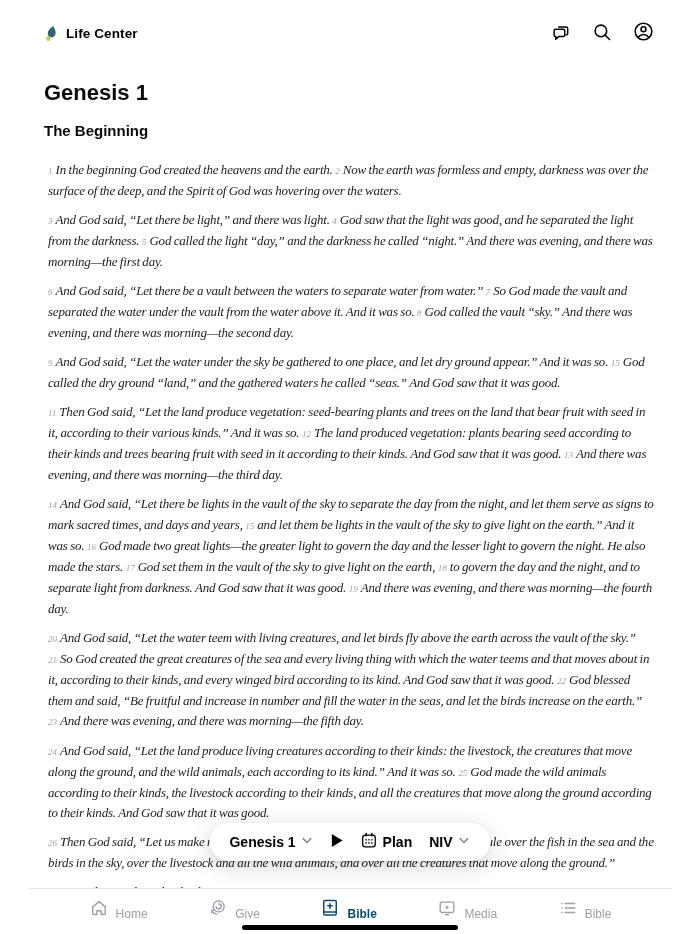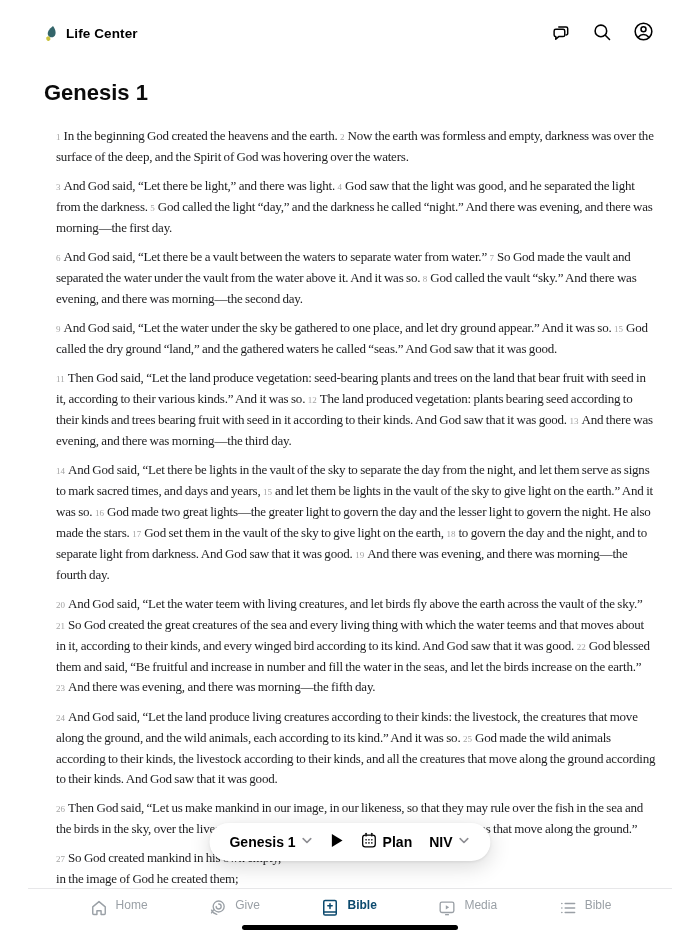--- a/index.html
+++ b/index.html
@@ -25,21 +25,21 @@
   }
   .section-heading{
     margin:16px 16px 0 16px;font-size:15px;line-height:18px;font-weight:700;color:#0b0b0b;
   }
   .scripture{
     margin:20px 16px 0 16px;
     font-family:"Liberation Serif",serif;
     font-size:13px;line-height:20px;color:#1c1c1e;
     letter-spacing:-0.2px;word-spacing:-0.5px;
   }
-  .scripture p{margin:0 0 9px 12px;}
+  .scripture p{margin:0 0 9px 4px;font-style:italic;}
   .scripture .vnum{
     font-size:9px;color:#a3a3a3;margin-right:3px;letter-spacing:0;
   }
   .scripture .poetry .line{display:block;}
   
   .reader-pill{
     position:absolute;top:823px;left:50%;transform:translateX(-50%);
     height:38px;display:flex;align-items:center;gap:17px;
     background:#ffffff;border-radius:20px;padding:0 20px;
     box-shadow:0 5px 22px rgba(0,0,0,.16), 0 1px 3px rgba(0,0,0,.08);
@@ -48,21 +48,21 @@
   .pill-btn{display:flex;align-items:center;gap:5px;background:none;border:none;
     padding:0;cursor:pointer;font-family:"Liberation Sans",sans-serif;
     font-size:14px;font-weight:700;color:#000;}
   
   .tabbar{
     position:absolute;left:0;right:0;bottom:0;height:46px;
     background:#ffffff;border-top:1px solid #e7e7e9;
     display:flex;justify-content:space-evenly;align-items:flex-start;
     padding-top:9px;box-sizing:border-box;z-index:6;
   }
-  .tab{display:flex;align-items:flex-start;gap:7px;background:none;border:none;padding:0;
+  .tab{display:flex;align-items:flex-end;gap:7px;background:none;border:none;padding:0;
     cursor:pointer;color:#9aa0a6;font-family:"Liberation Sans",sans-serif;font-size:12px;}
   .tab .tab-label{color:inherit;}
   .tab.active{color:#0c4a6e;}
   .tab.active .tab-label{font-weight:700;}
   .home-indicator{
     position:absolute;bottom:4px;left:50%;transform:translateX(-50%);
     width:216px;height:5px;border-radius:3px;background:#000;z-index:7;
   }
 </style>
 </head>
@@ -102,20 +102,21 @@
             <circle cx="12" cy="12" r="8.7"></circle>
             <circle cx="12" cy="9.6" r="2.6"></circle>
             <path d="M6.8 17.8 a6.4 6.4 0 0 1 10.4 0"></path>
           </svg>
         </span>
       </button>
     </div>
   </div>
 
   <h1 class="passage-title">Genesis 1</h1>
+  <h2 class="section-heading">The Beginning</h2>
   <div class="scripture">
       <p><span class="vnum">1</span><span>In the beginning God created the heavens and the earth. </span><span class="vnum">2</span><span>Now the earth was formless and empty, darkness was over the surface of the deep, and the Spirit of God was hovering over the waters. </span></p>
       <p><span class="vnum">3</span><span>And God said, “Let there be light,” and there was light. </span><span class="vnum">4</span><span>God saw that the light was good, and he separated the light from the darkness. </span><span class="vnum">5</span><span>God called the light “day,” and the darkness he called “night.” And there was evening, and there was morning—the first day. </span></p>
       <p><span class="vnum">6</span><span>And God said, “Let there be a vault between the waters to separate water from water.” </span><span class="vnum">7</span><span>So God made the vault and separated the water under the vault from the water above it. And it was so. </span><span class="vnum">8</span><span>God called the vault “sky.” And there was evening, and there was morning—the second day. </span></p>
       <p><span class="vnum">9</span><span>And God said, “Let the water under the sky be gathered to one place, and let dry ground appear.” And it was so. </span><span class="vnum">15</span><span>God called the dry ground “land,” and the gathered waters he called “seas.” And God saw that it was good. </span></p>
       <p><span class="vnum">11</span><span>Then God said, “Let the land produce vegetation: seed-bearing plants and trees on the land that bear fruit with seed in it, according to their various kinds.” And it was so. </span><span class="vnum">12</span><span>The land produced vegetation: plants bearing seed according to their kinds and trees bearing fruit with seed in it according to their kinds. And God saw that it was good. </span><span class="vnum">13</span><span>And there was evening, and there was morning—the third day. </span></p>
       <p><span class="vnum">14</span><span>And God said, “Let there be lights in the vault of the sky to separate the day from the night, and let them serve as signs to mark sacred times, and days and years, </span><span class="vnum">15</span><span>and let them be lights in the vault of the sky to give light on the earth.” And it was so. </span><span class="vnum">16</span><span>God made two great lights—the greater light to govern the day and the lesser light to govern the night. He also made the stars. </span><span class="vnum">17</span><span>God set them in the vault of the sky to give light on the earth, </span><span class="vnum">18</span><span>to govern the day and the night, and to separate light from darkness. And God saw that it was good. </span><span class="vnum">19</span><span>And there was evening, and there was morning—the fourth day. </span></p>
       <p><span class="vnum">20</span><span>And God said, “Let the water teem with living creatures, and let birds fly above the earth across the vault of the sky.” </span><span class="vnum">21</span><span>So God created the great creatures of the sea and every living thing with which the water teems and that moves about in it, according to their kinds, and every winged bird according to its kind. And God saw that it was good. </span><span class="vnum">22</span><span>God blessed them and said, “Be fruitful and increase in number and fill the water in the seas, and let the birds increase on the earth.” </span><span class="vnum">23</span><span>And there was evening, and there was morning—the fifth day. </span></p>
       <p><span class="vnum">24</span><span>And God said, “Let the land produce living creatures according to their kinds: the livestock, the creatures that move along the ground, and the wild animals, each according to its kind.” And it was so. </span><span class="vnum">25</span><span>God made the wild animals according to their kinds, the livestock according to their kinds, and all the creatures that move along the ground according to their kinds. And God saw that it was good. </span></p>
       <p><span class="vnum">26</span><span>Then God said, “Let us make mankind in our image, in our likeness, so that they may rule over the fish in the sea and the birds in the sky, over the livestock and all the wild animals, and over all the creatures that move along the ground.” </span></p>

